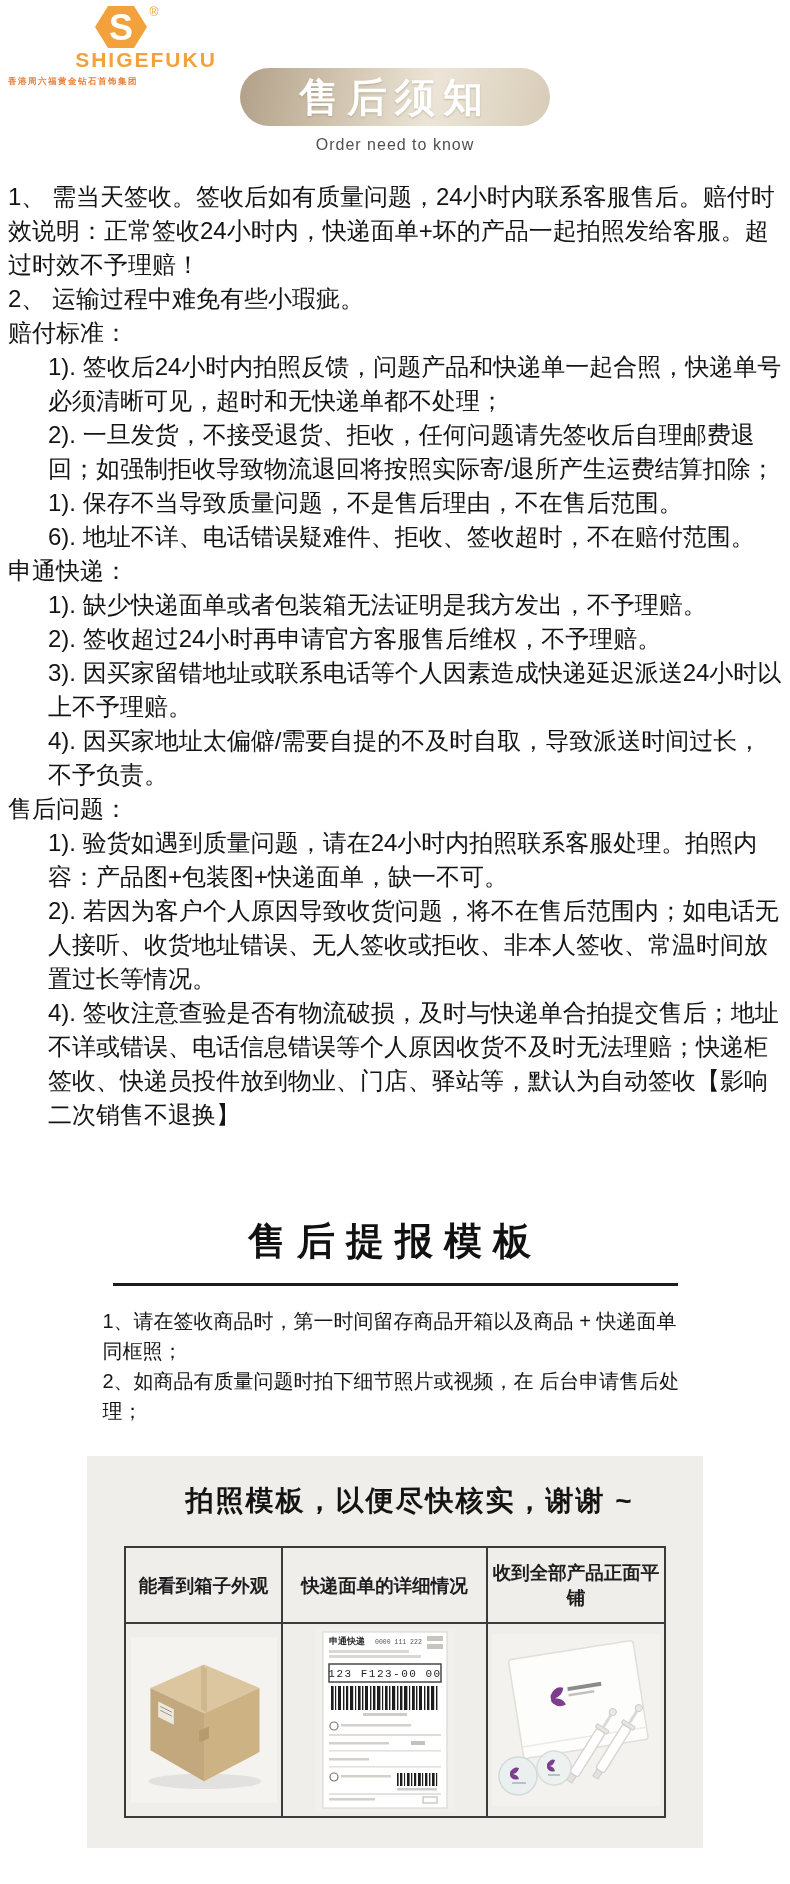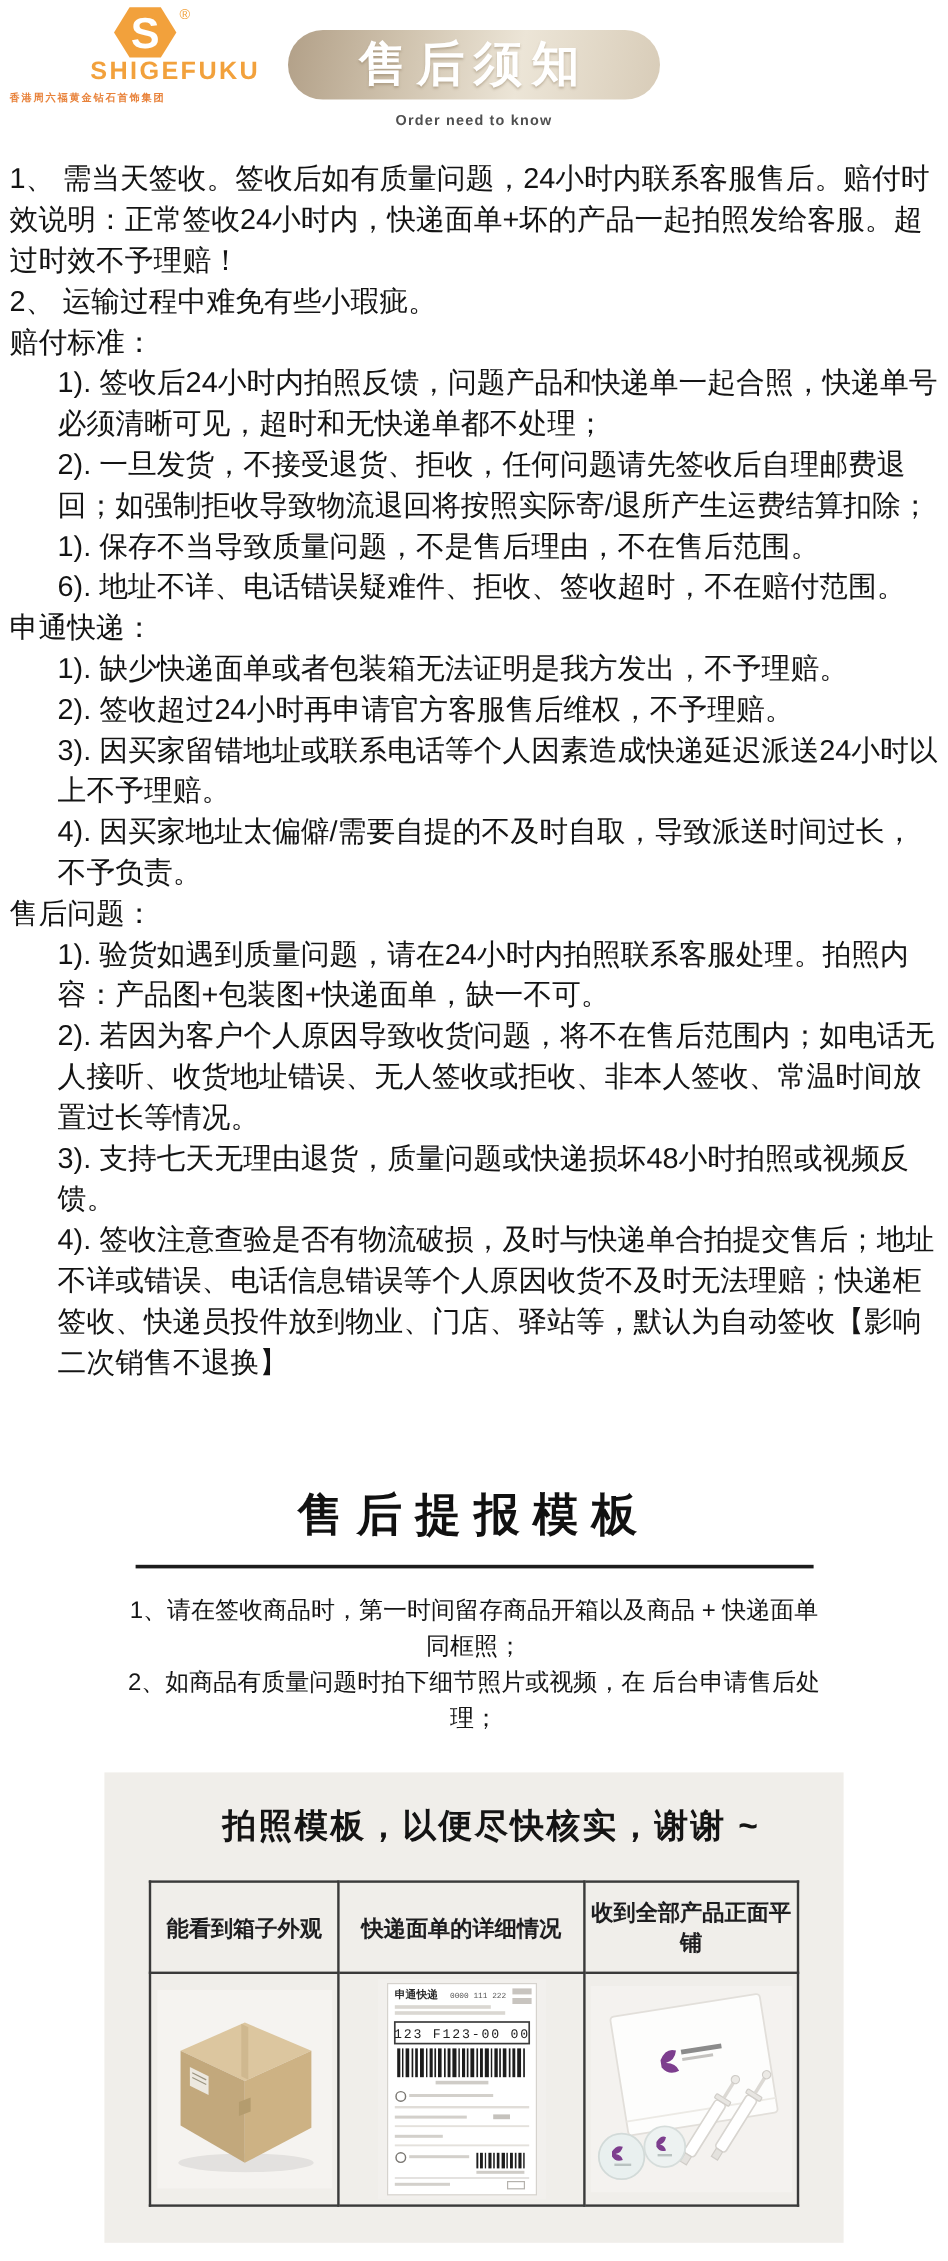--- a/index.html
+++ b/index.html
@@ -17,36 +17,36 @@
     width:790px;min-height:1884px;margin:0 auto;position:relative;
     font-family:"Liberation Sans","DejaVu Sans",sans-serif;
     color:var(--text);
   }
   
   .logo{position:absolute;top:4px;left:6px;width:240px;}
   .logo-mark{display:block;margin-left:78px;}
   .logo-name{font-size:21px;font-weight:700;color:var(--brand-orange);letter-spacing:2px;text-align:center;width:200px;margin-left:40px;margin-top:-2px;}
   .logo-tagline{font-size:8.5px;color:var(--tagline-orange);letter-spacing:1.5px;margin-top:4px;margin-left:2px;white-space:nowrap;font-weight:700;}
   
-  .banner-wrap{padding-top:25px;text-align:center;}
+  .banner-wrap{padding-top:68px;text-align:center;}
   .banner{
     display:inline-block;width:310px;height:58px;line-height:58px;border-radius:30px;
     background:linear-gradient(100deg,#b2a088 0%,#cfc2ad 30%,#ece5d7 62%,#d8ccb8 100%);
     color:#ffffff;font-size:40px;font-weight:700;letter-spacing:8px;
     text-shadow:0 1px 2px rgba(120,100,70,.35);
   }
-  .banner-sub{margin-top:10px;text-align:center;font-size:12px;font-weight:700;color:var(--subtitle);letter-spacing:1px;}
+  .banner-sub{margin-top:10px;text-align:center;font-size:16px;font-weight:400;color:var(--subtitle);letter-spacing:1px;}
   
   .notice{margin-top:26px;padding:0 8px;font-size:24px;line-height:34px;color:#141414;}
   .notice .para{margin:0;}
   .notice .indent-1{padding-left:40px;}
   
   .tpl-title{margin-top:84px;text-align:center;font-size:38px;font-weight:600;letter-spacing:11px;color:#111;}
   .tpl-divider{width:565px;border:0;border-top:3px solid #1c1c1c;margin:16px auto 20px;}
-  .tpl-list{width:585px;margin:0 auto;font-size:20px;line-height:30px;color:#151515;text-align:center;}
+  .tpl-list{width:585px;margin:0 auto;font-size:20px;line-height:30px;color:#151515;}
   
   .photo-panel{width:616px;margin:30px auto 0;background:var(--panel-bg);padding:26px 0 30px;}
   .photo-panel-title{text-align:center;font-size:28px;font-weight:700;letter-spacing:2px;color:#141414;margin-left:29px;}
   .photo-table{border-collapse:collapse;margin:26px auto 0;table-layout:fixed;}
   .photo-table th,.photo-table td{border:2px solid var(--tbl-border);text-align:center;vertical-align:middle;}
   .photo-table th{font-size:18.5px;font-weight:700;padding:12px 2px;}
   .photo-table td.img-cell{height:192px;padding:4px;}
   .col-1{width:157px;} .col-2{width:205px;} .col-3{width:161px;}
   .ill{display:block;margin:0 auto;}
 </style>
@@ -77,21 +77,20 @@
     <div class="para indent-1">1). 保存不当导致质量问题，不是售后理由，不在售后范围。</div>
     <div class="para indent-1">6). 地址不详、电话错误疑难件、拒收、签收超时，不在赔付范围。</div>
     <div class="para indent-0">申通快递：</div>
     <div class="para indent-1">1). 缺少快递面单或者包装箱无法证明是我方发出，不予理赔。</div>
     <div class="para indent-1">2). 签收超过24小时再申请官方客服售后维权，不予理赔。</div>
     <div class="para indent-1">3). 因买家留错地址或联系电话等个人因素造成快递延迟派送24小时以上不予理赔。</div>
     <div class="para indent-1">4). 因买家地址太偏僻/需要自提的不及时自取，导致派送时间过长，不予负责。</div>
     <div class="para indent-0">售后问题：</div>
     <div class="para indent-1">1). 验货如遇到质量问题，请在24小时内拍照联系客服处理。拍照内容：产品图+包装图+快递面单，缺一不可。</div>
     <div class="para indent-1">2). 若因为客户个人原因导致收货问题，将不在售后范围内；如电话无人接听、收货地址错误、无人签收或拒收、非本人签收、常温时间放置过长等情况。</div>
-    <div class="para indent-1">3). 支持七天无理由退货，质量问题或快递损坏48小时拍照或视频反馈。</div>
     <div class="para indent-1">4). 签收注意查验是否有物流破损，及时与快递单合拍提交售后；地址不详或错误、电话信息错误等个人原因收货不及时无法理赔；快递柜签收、快递员投件放到物业、门店、驿站等，默认为自动签收【影响二次销售不退换】</div>
   </div>
 
 <div class="tpl-title">售后提报模板</div>
 <hr class="tpl-divider">
 <div class="tpl-list">
     <div>1、请在签收商品时，第一时间留存商品开箱以及商品 + 快递面单同框照；</div>
     <div>2、如商品有质量问题时拍下细节照片或视频，在 后台申请售后处理；</div>
   </div>
 

